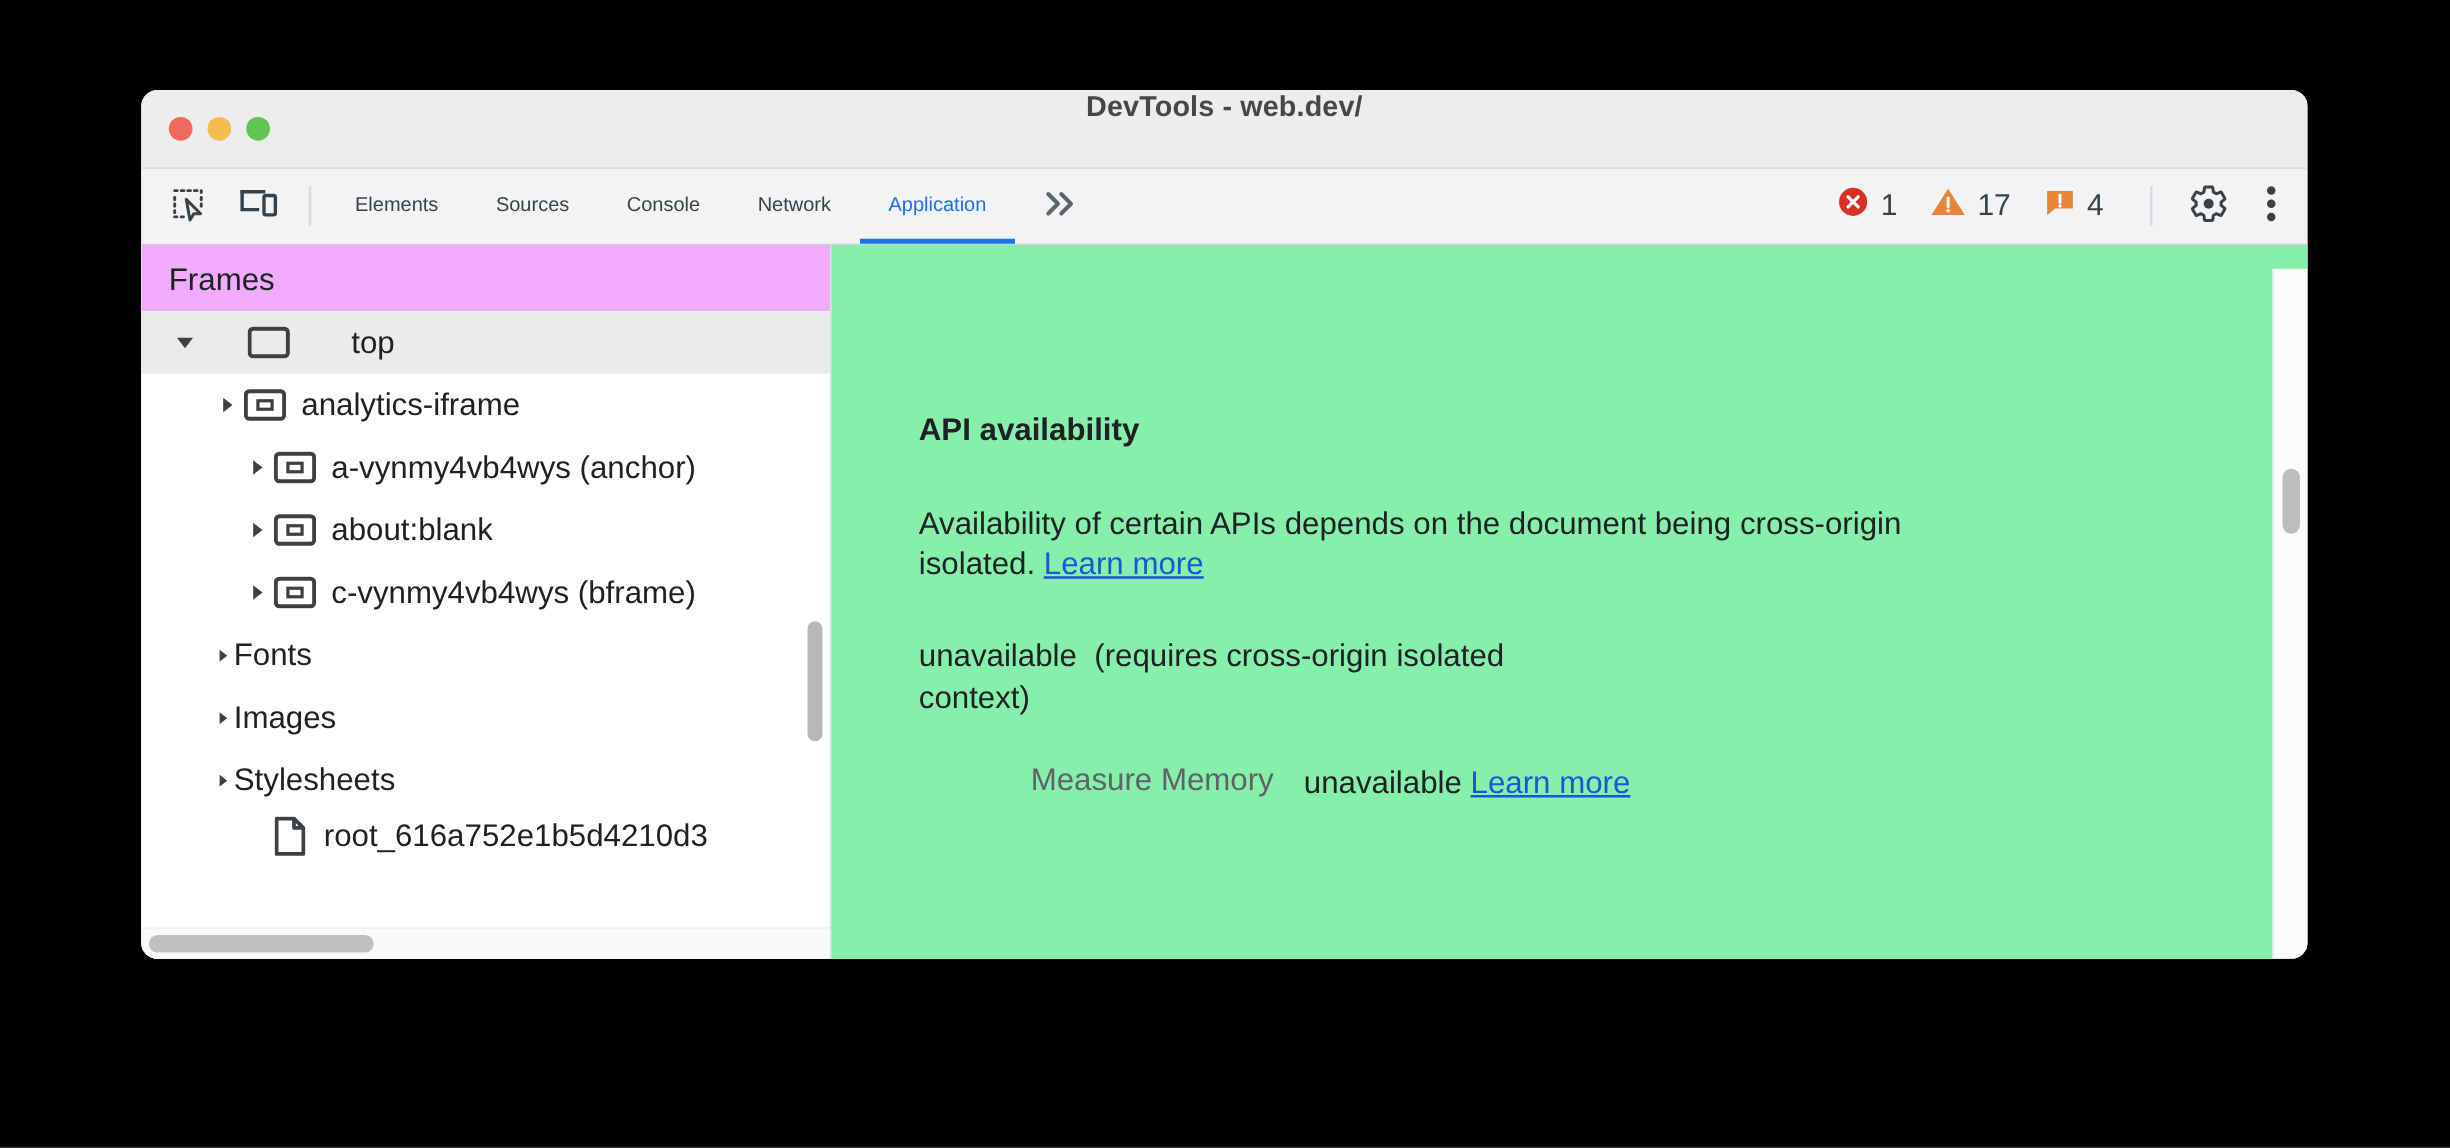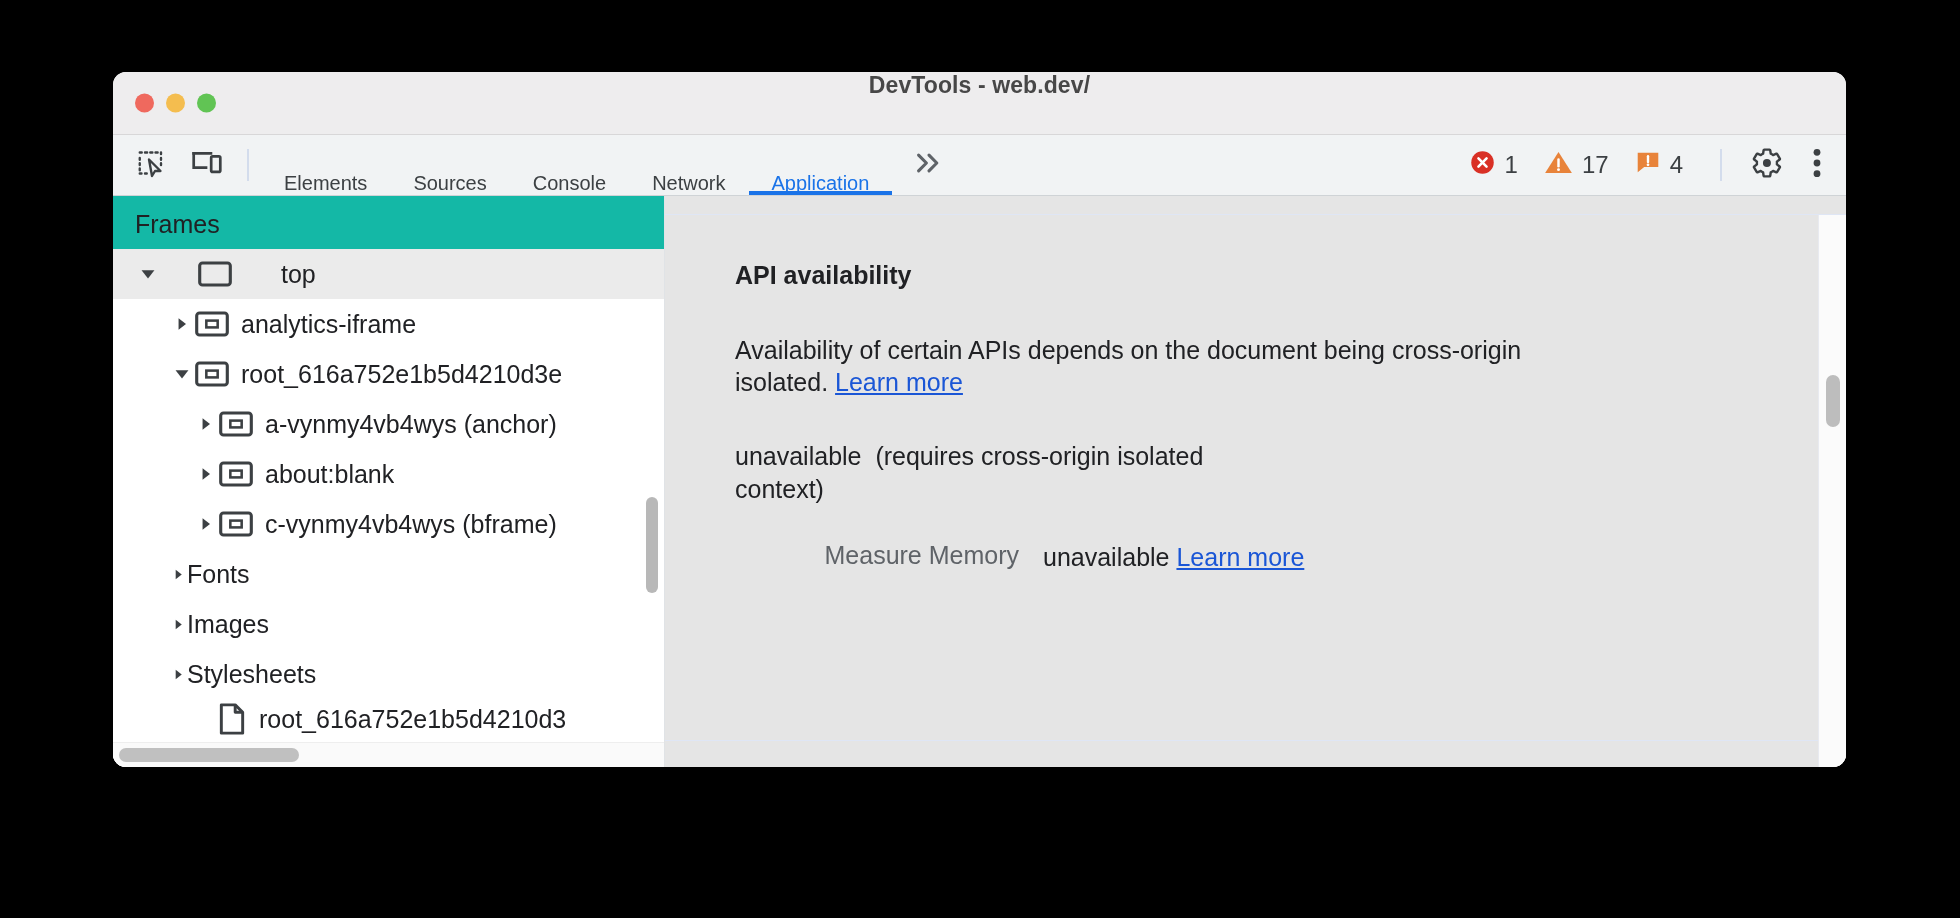--- a/index.html
+++ b/index.html
@@ -101,23 +101,23 @@
     margin: 14px 18px 14px 18px;
     flex: 0 0 2px;
   }
 
   .tabs {
     display: flex;
     align-items: stretch;
   }
   .tab {
     display: flex;
-    align-items: flex-end;
+    align-items: center;
     padding: 0 23px;
-    font-size: 20px;
+    font-size: 16px;
     color: #3c4043;
     cursor: pointer;
     position: relative;
     white-space: nowrap;
   }
   .tab.active {
     color: #1a73e8;
   }
   .tab.active::after {
     content: "";
@@ -175,21 +175,21 @@
     background: #ffffff;
     border-right: 1px solid #e0e3e6;
     display: flex;
     flex-direction: column;
     overflow: hidden;
   }
   .sidebar-header {
     padding: 14px 0 10px 22px;
     font-size: 25px;
     color: #202124;
-    background: #14b8a6;
+    background: #f0abfc;
   }
   .tree {
     flex: 1 1 auto;
     overflow: hidden;
     position: relative;
   }
   .tree-row {
     display: flex;
     align-items: center;
     height: 50px;
@@ -240,25 +240,26 @@
     width: 180px;
     height: 14px;
     background: #c0c0c0;
     border-radius: 7px;
   }
 
   
   .main {
     flex: 1 1 auto;
     position: relative;
-    background: #e5e5e5;
-    display: flex;
-    flex-direction: column;
+    background: #86efac;
+    display: flex;
+    flex-direction: row;
     min-width: 0;
     overflow: hidden;
+    align-items: center;
   }
   .main-top-rule {
     height: 1px;
     background: #dfe6f5;
     margin-top: 18px;
   }
   .main-content {
     flex: 1 1 auto;
     padding: 46px 0 0 70px;
     min-height: 0;
@@ -484,34 +485,20 @@
             </div>
             <div class="frame-icon">
               <svg width="34" height="26" viewBox="0 0 24 18">
                 <rect x="1.2" y="1.2" width="21.6" height="15.6" rx="2" fill="none" stroke="#3c4043" stroke-width="2.2"></rect>
                 <rect x="8" y="6.6" width="8" height="4.8" fill="none" stroke="#3c4043" stroke-width="1.8"></rect>
               </svg>
             </div>
             <div class="row-label">analytics-iframe</div>
           </div>
 
-          <div class="tree-row" style="padding-left:56px;">
-            <div class="tw">
-              <svg width="18" height="18" viewBox="0 0 14 14">
-                  <path d="M2 4 L12 4 L7 10.5 Z" fill="#3c4043"></path>
-                </svg>
-            </div>
-            <div class="frame-icon">
-              <svg width="34" height="26" viewBox="0 0 24 18">
-                <rect x="1.2" y="1.2" width="21.6" height="15.6" rx="2" fill="none" stroke="#3c4043" stroke-width="2.2"></rect>
-                <rect x="8" y="6.6" width="8" height="4.8" fill="none" stroke="#3c4043" stroke-width="1.8"></rect>
-              </svg>
-            </div>
-            <div class="row-label">root_616a752e1b5d4210d3e</div>
-          </div>
 
           <div class="tree-row" style="padding-left:80px;">
             <div class="tw">
               <svg width="16" height="16" viewBox="0 0 14 14">
                   <path d="M4 2 L10.5 7 L4 12 Z" fill="#3c4043"></path>
                 </svg>
             </div>
             <div class="frame-icon">
               <svg width="34" height="26" viewBox="0 0 24 18">
                 <rect x="1.2" y="1.2" width="21.6" height="15.6" rx="2" fill="none" stroke="#3c4043" stroke-width="2.2"></rect>

